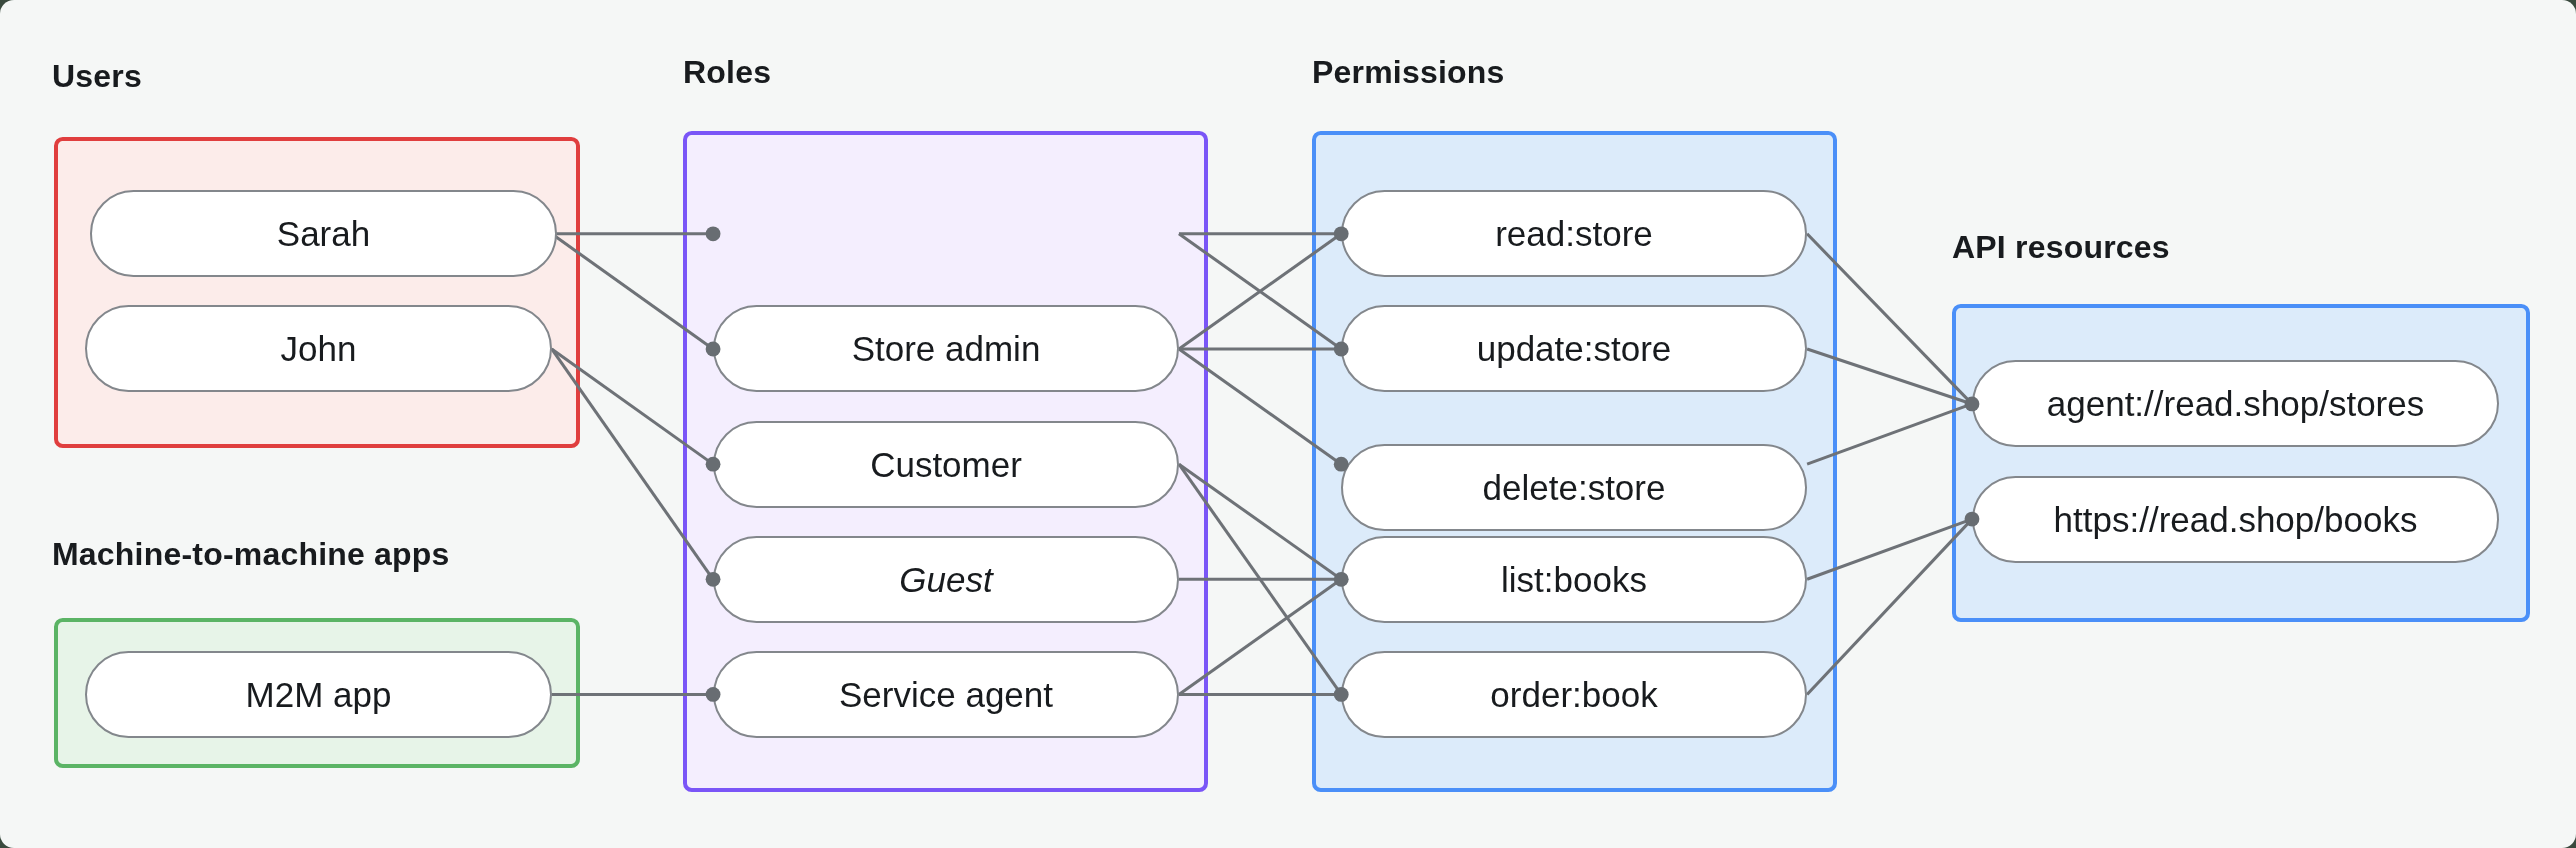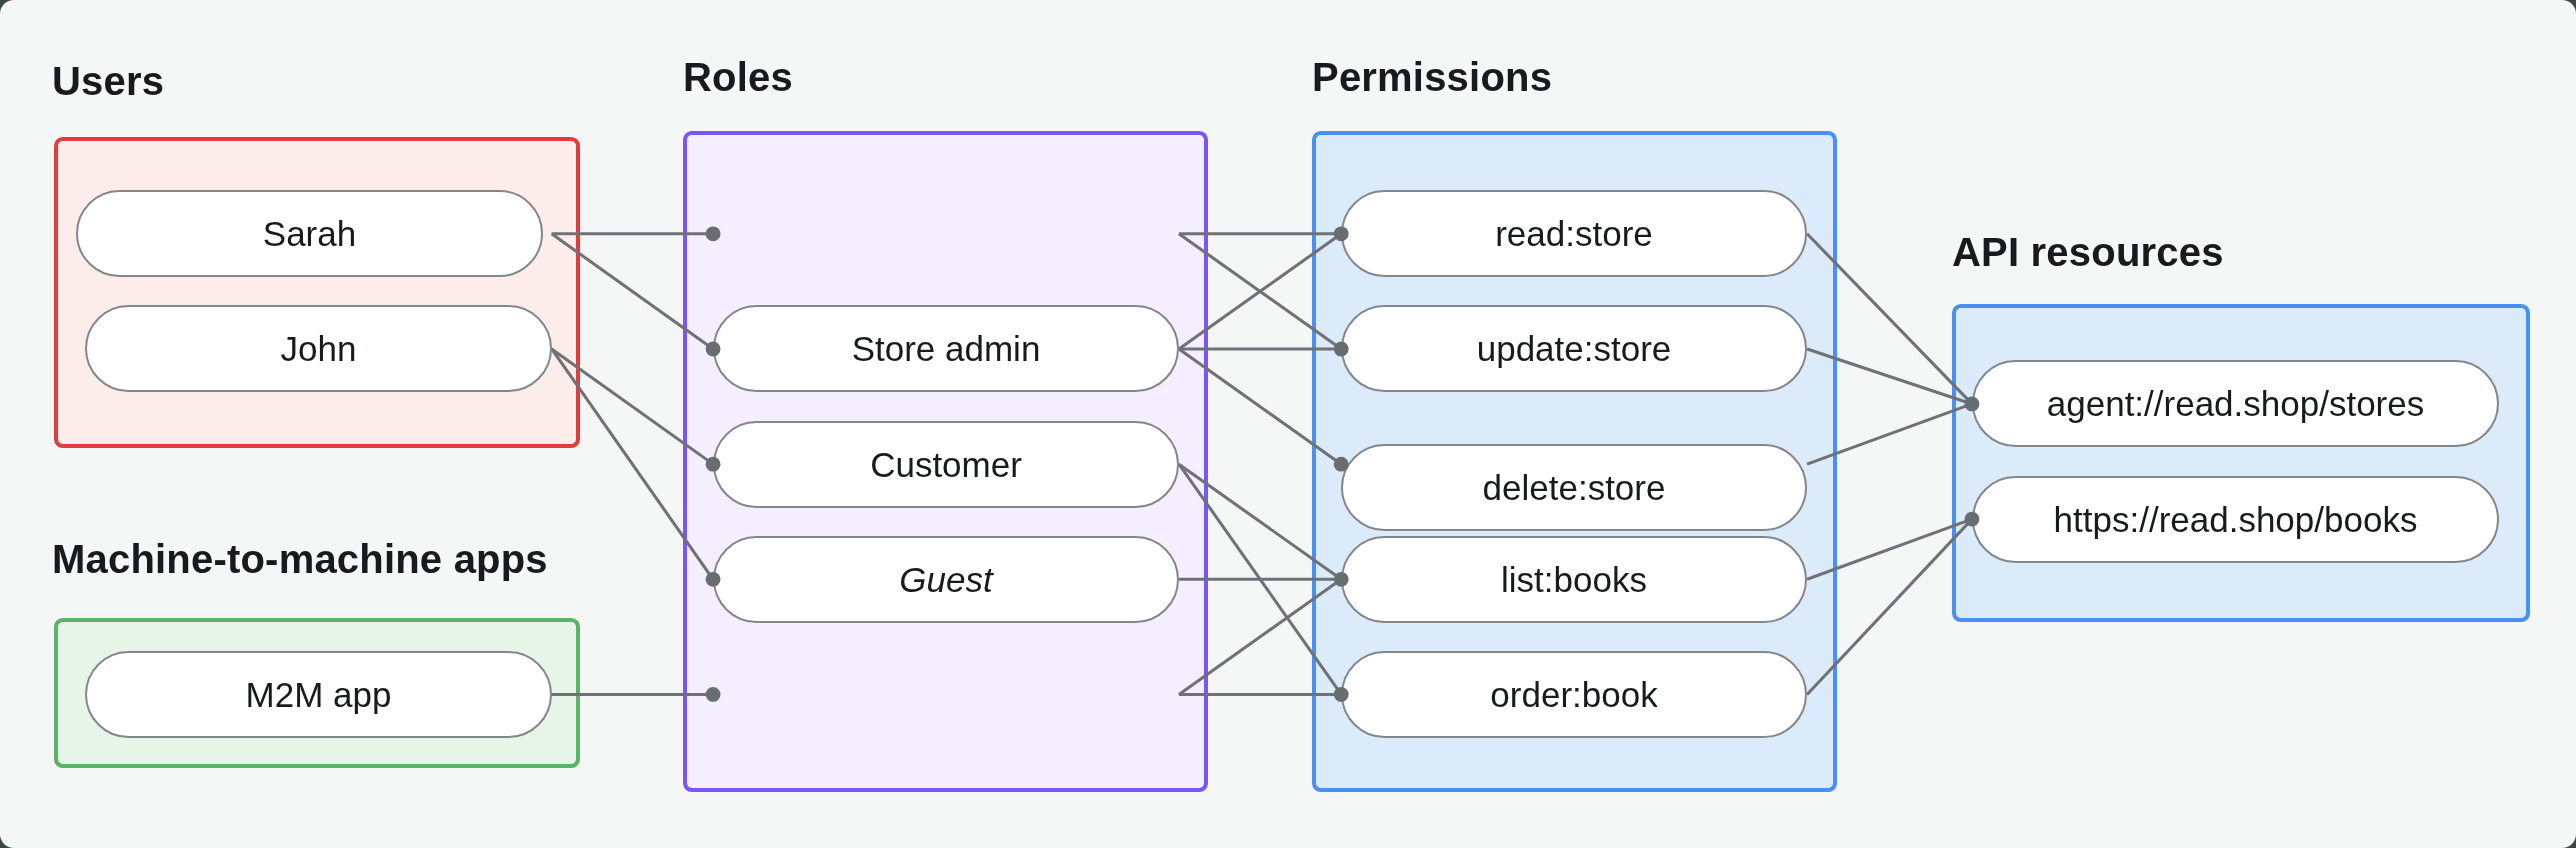--- a/index.html
+++ b/index.html
@@ -15,21 +15,21 @@
     width:2576px;height:848px;overflow:hidden;
     background:var(--outside-bg);
     font-family:"Liberation Sans", sans-serif;
   }
   .stage{position:relative;width:2576px;height:848px;background:var(--outside-bg);}
   .canvas{
     position:absolute;left:0;top:0;width:2576px;height:848px;
     background:var(--canvas-bg);border-radius:14px;
   }
   .group-title{
-    position:absolute;color:var(--text);font-size:40px;font-weight:600;
+    position:absolute;color:var(--text);font-size:32px;font-weight:600;
     line-height:1.15;letter-spacing:0.2px;white-space:nowrap;z-index:1;
   }
   .group-box{position:absolute;border-radius:8.7px;box-sizing:border-box;z-index:2;}
   .group-box.red{border:4.4px solid var(--red-border);background:var(--red-fill);}
   .group-box.green{border:4.4px solid var(--green-border);background:var(--green-fill);}
   .group-box.purple{border:4.4px solid var(--purple-border);background:var(--purple-fill);}
   .group-box.blue{border:4.4px solid var(--blue-border);background:var(--blue-fill);}
   svg.layer{position:absolute;left:0;top:0;z-index:3;pointer-events:none;}
   svg.layer.dots{z-index:5;}
   .pill{
@@ -73,28 +73,29 @@
       <line x1="1351" y1="664" x2="1537" y2="664" stroke="#6e7277" stroke-width="3.5"></line>
       <line x1="1351" y1="796" x2="1537" y2="664" stroke="#6e7277" stroke-width="3.5"></line>
       <line x1="1351" y1="796" x2="1537" y2="796" stroke="#6e7277" stroke-width="3.5"></line>
       <line x1="2071" y1="268" x2="2260" y2="463" stroke="#6e7277" stroke-width="3.5"></line>
       <line x1="2071" y1="400" x2="2260" y2="463" stroke="#6e7277" stroke-width="3.5"></line>
       <line x1="2071" y1="532" x2="2260" y2="463" stroke="#6e7277" stroke-width="3.5"></line>
       <line x1="2071" y1="664" x2="2260" y2="595" stroke="#6e7277" stroke-width="3.5"></line>
       <line x1="2071" y1="796" x2="2260" y2="595" stroke="#6e7277" stroke-width="3.5"></line>
     </svg>
 
-  <div class="pill" style="left:76px;top:190px;width:467px;">Sarah</div>
+  <div class="pill" style="left:90px;top:190px;width:467px;">Sarah</div>
   <div class="pill" style="left:85px;top:305px;width:467px;">John</div>
 
   <div class="pill" style="left:85px;top:651px;width:467px;">M2M app</div>
 
   <div class="pill" style="left:713px;top:305px;width:466px;">Store admin</div>
   <div class="pill" style="left:713px;top:421px;width:466px;">Customer</div>
   <div class="pill" style="left:713px;top:536px;width:466px;font-style:italic;">Guest</div>
+  <div class="pill" style="left:713px;top:651px;width:466px;">Service agent</div>
 
   <div class="pill" style="left:1341px;top:190px;width:466px;">read:store</div>
   <div class="pill" style="left:1341px;top:305px;width:466px;">update:store</div>
   <div class="pill" style="left:1341px;top:421px;width:466px;margin-top:23px;">delete:store</div>
   <div class="pill" style="left:1341px;top:536px;width:466px;">list:books</div>
   <div class="pill" style="left:1341px;top:651px;width:466px;">order:book</div>
 
   <div class="pill" style="left:1972px;top:360px;width:527px;">agent://read.shop/stores</div>
   <div class="pill" style="left:1972px;top:476px;width:527px;">https://read.shop/books</div>
 

